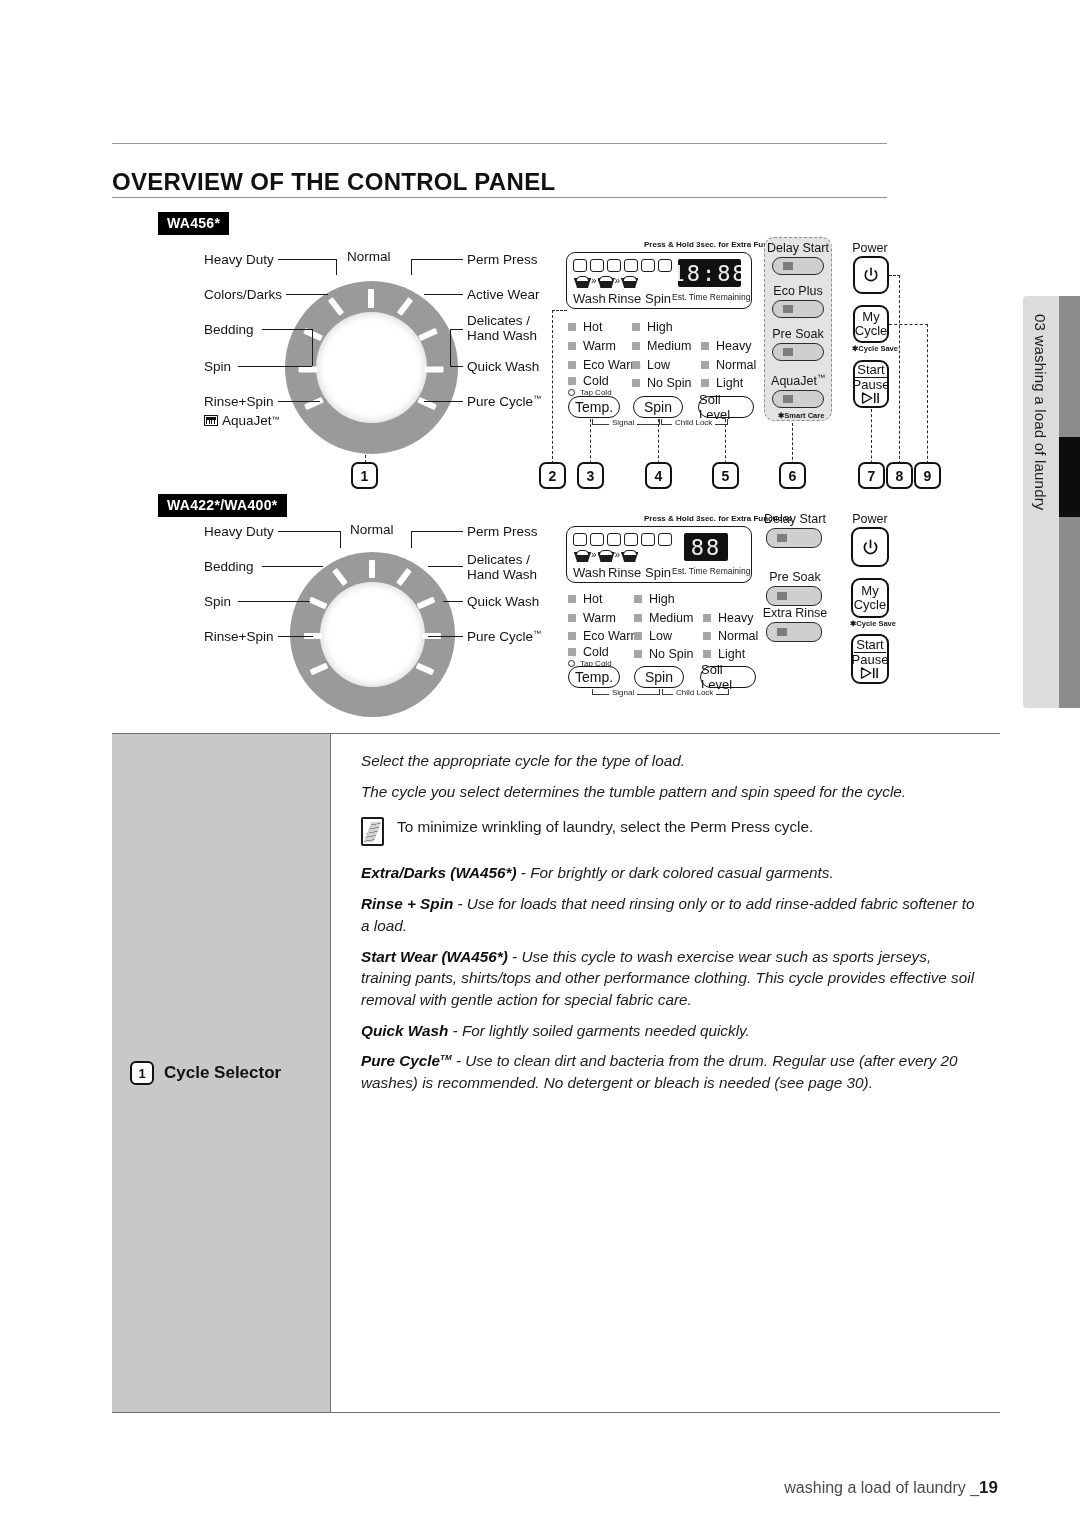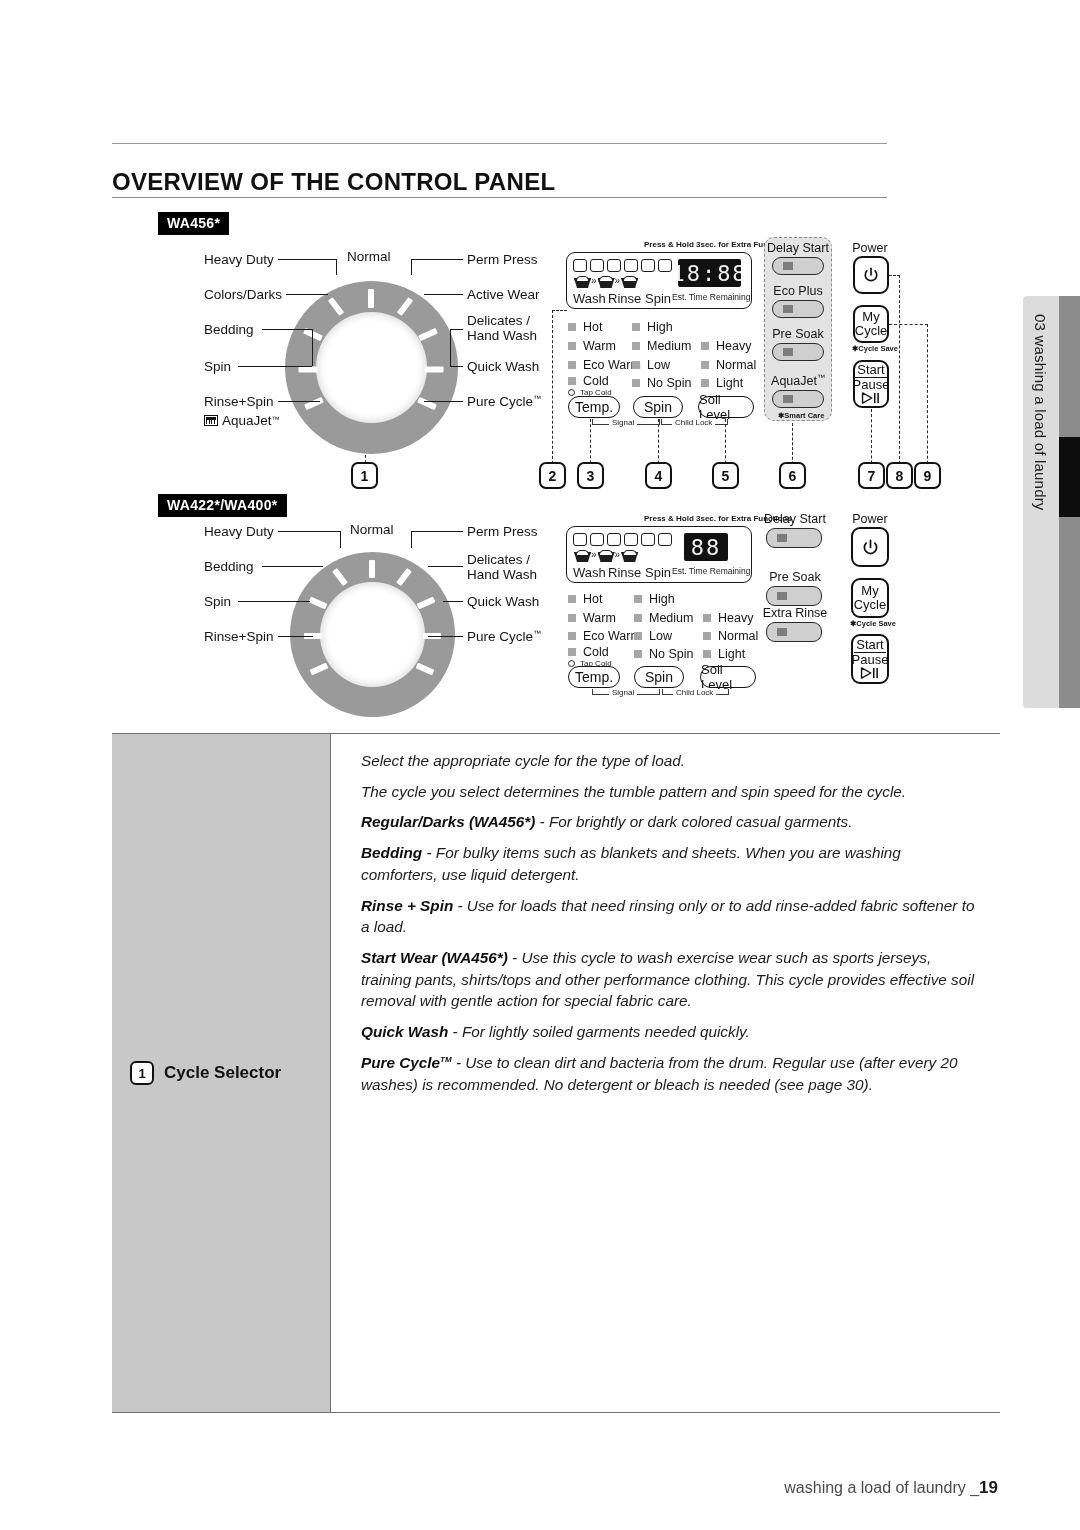--- a/index.html
+++ b/index.html
@@ -677,23 +677,26 @@
   <div class="desc-table">
     <div class="desc-left">
       <div class="desc-left-inner">
         <div class="callout">1</div>
         <div class="desc-left-label">Cycle Selector</div>
       </div>
     </div>
     <div class="desc-right">
       <div class="p">Select the appropriate cycle for the type of load.</div>
       <div class="p">The cycle you select determines the tumble pattern and spin speed for the cycle.</div>
+      <div class="note-row">
+        <div class="note-icon"></div>
+        <div class="note-text">To minimize wrinkling of laundry, select the Perm Press cycle.</div>
+      </div>
       <div id="entries">
-          <div class="p"><b>Regular/Darks (WA456*)</b><span> - For brightly or dark colored casual garments.</span></div>
-          <div class="p"><b>Bedding</b><span> - For bulky items such as blankets and sheets. When you are washing comforters, use liquid detergent.</span></div>
+          <div class="p"><b>Extra/Darks (WA456*)</b><span> - For brightly or dark colored casual garments.</span></div>
           <div class="p"><b>Rinse + Spin</b><span> - Use for loads that need rinsing only or to add rinse-added fabric softener to a load.</span></div>
           <div class="p"><b>Start Wear (WA456*)</b><span> - Use this cycle to wash exercise wear such as sports jerseys, training pants, shirts/tops and other performance clothing. This cycle provides effective soil removal with gentle action for special fabric care.</span></div>
           <div class="p"><b>Quick Wash</b><span> - For lightly soiled garments needed quickly.</span></div>
           <div class="p"><b>Pure Cycle<sup class="tm">TM</sup></b><span> - Use to clean dirt and bacteria from the drum. Regular use (after every 20 washes) is recommended. No detergent or bleach is needed (see page 30).</span></div>
         </div>
     </div>
   </div>
 
   <div class="footer">
     <span>washing a load of laundry _</span><b>19</b>

